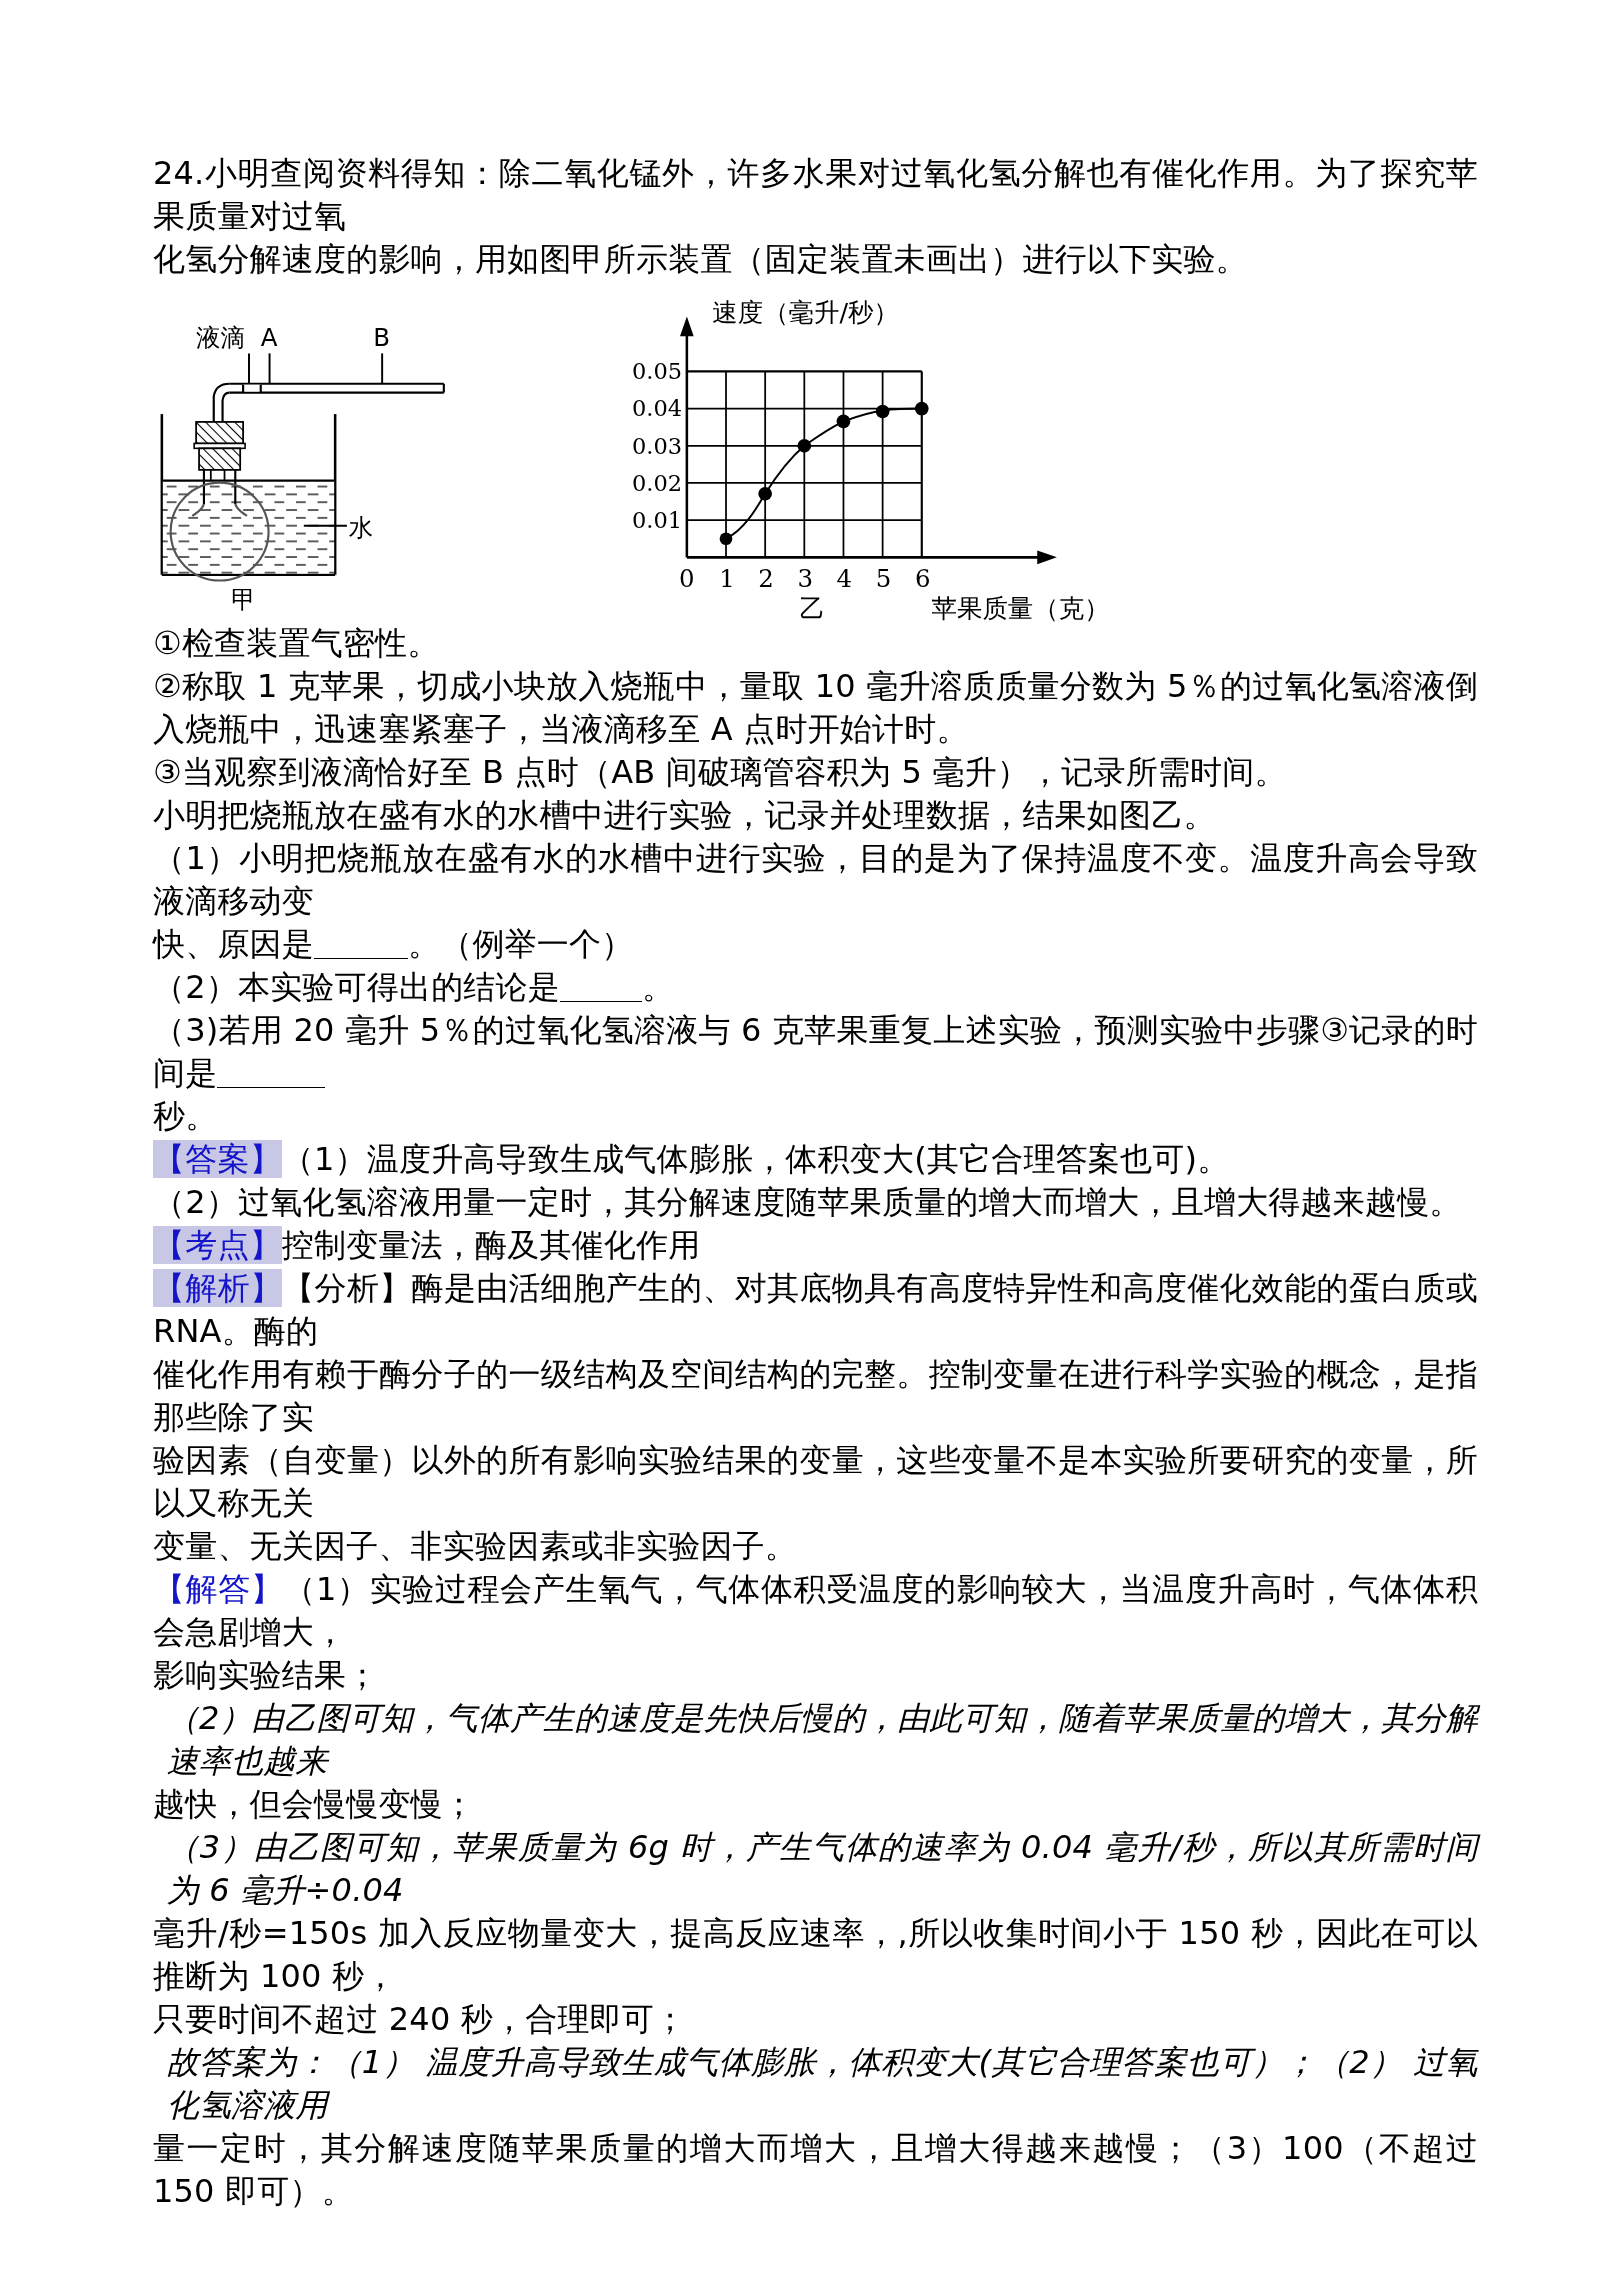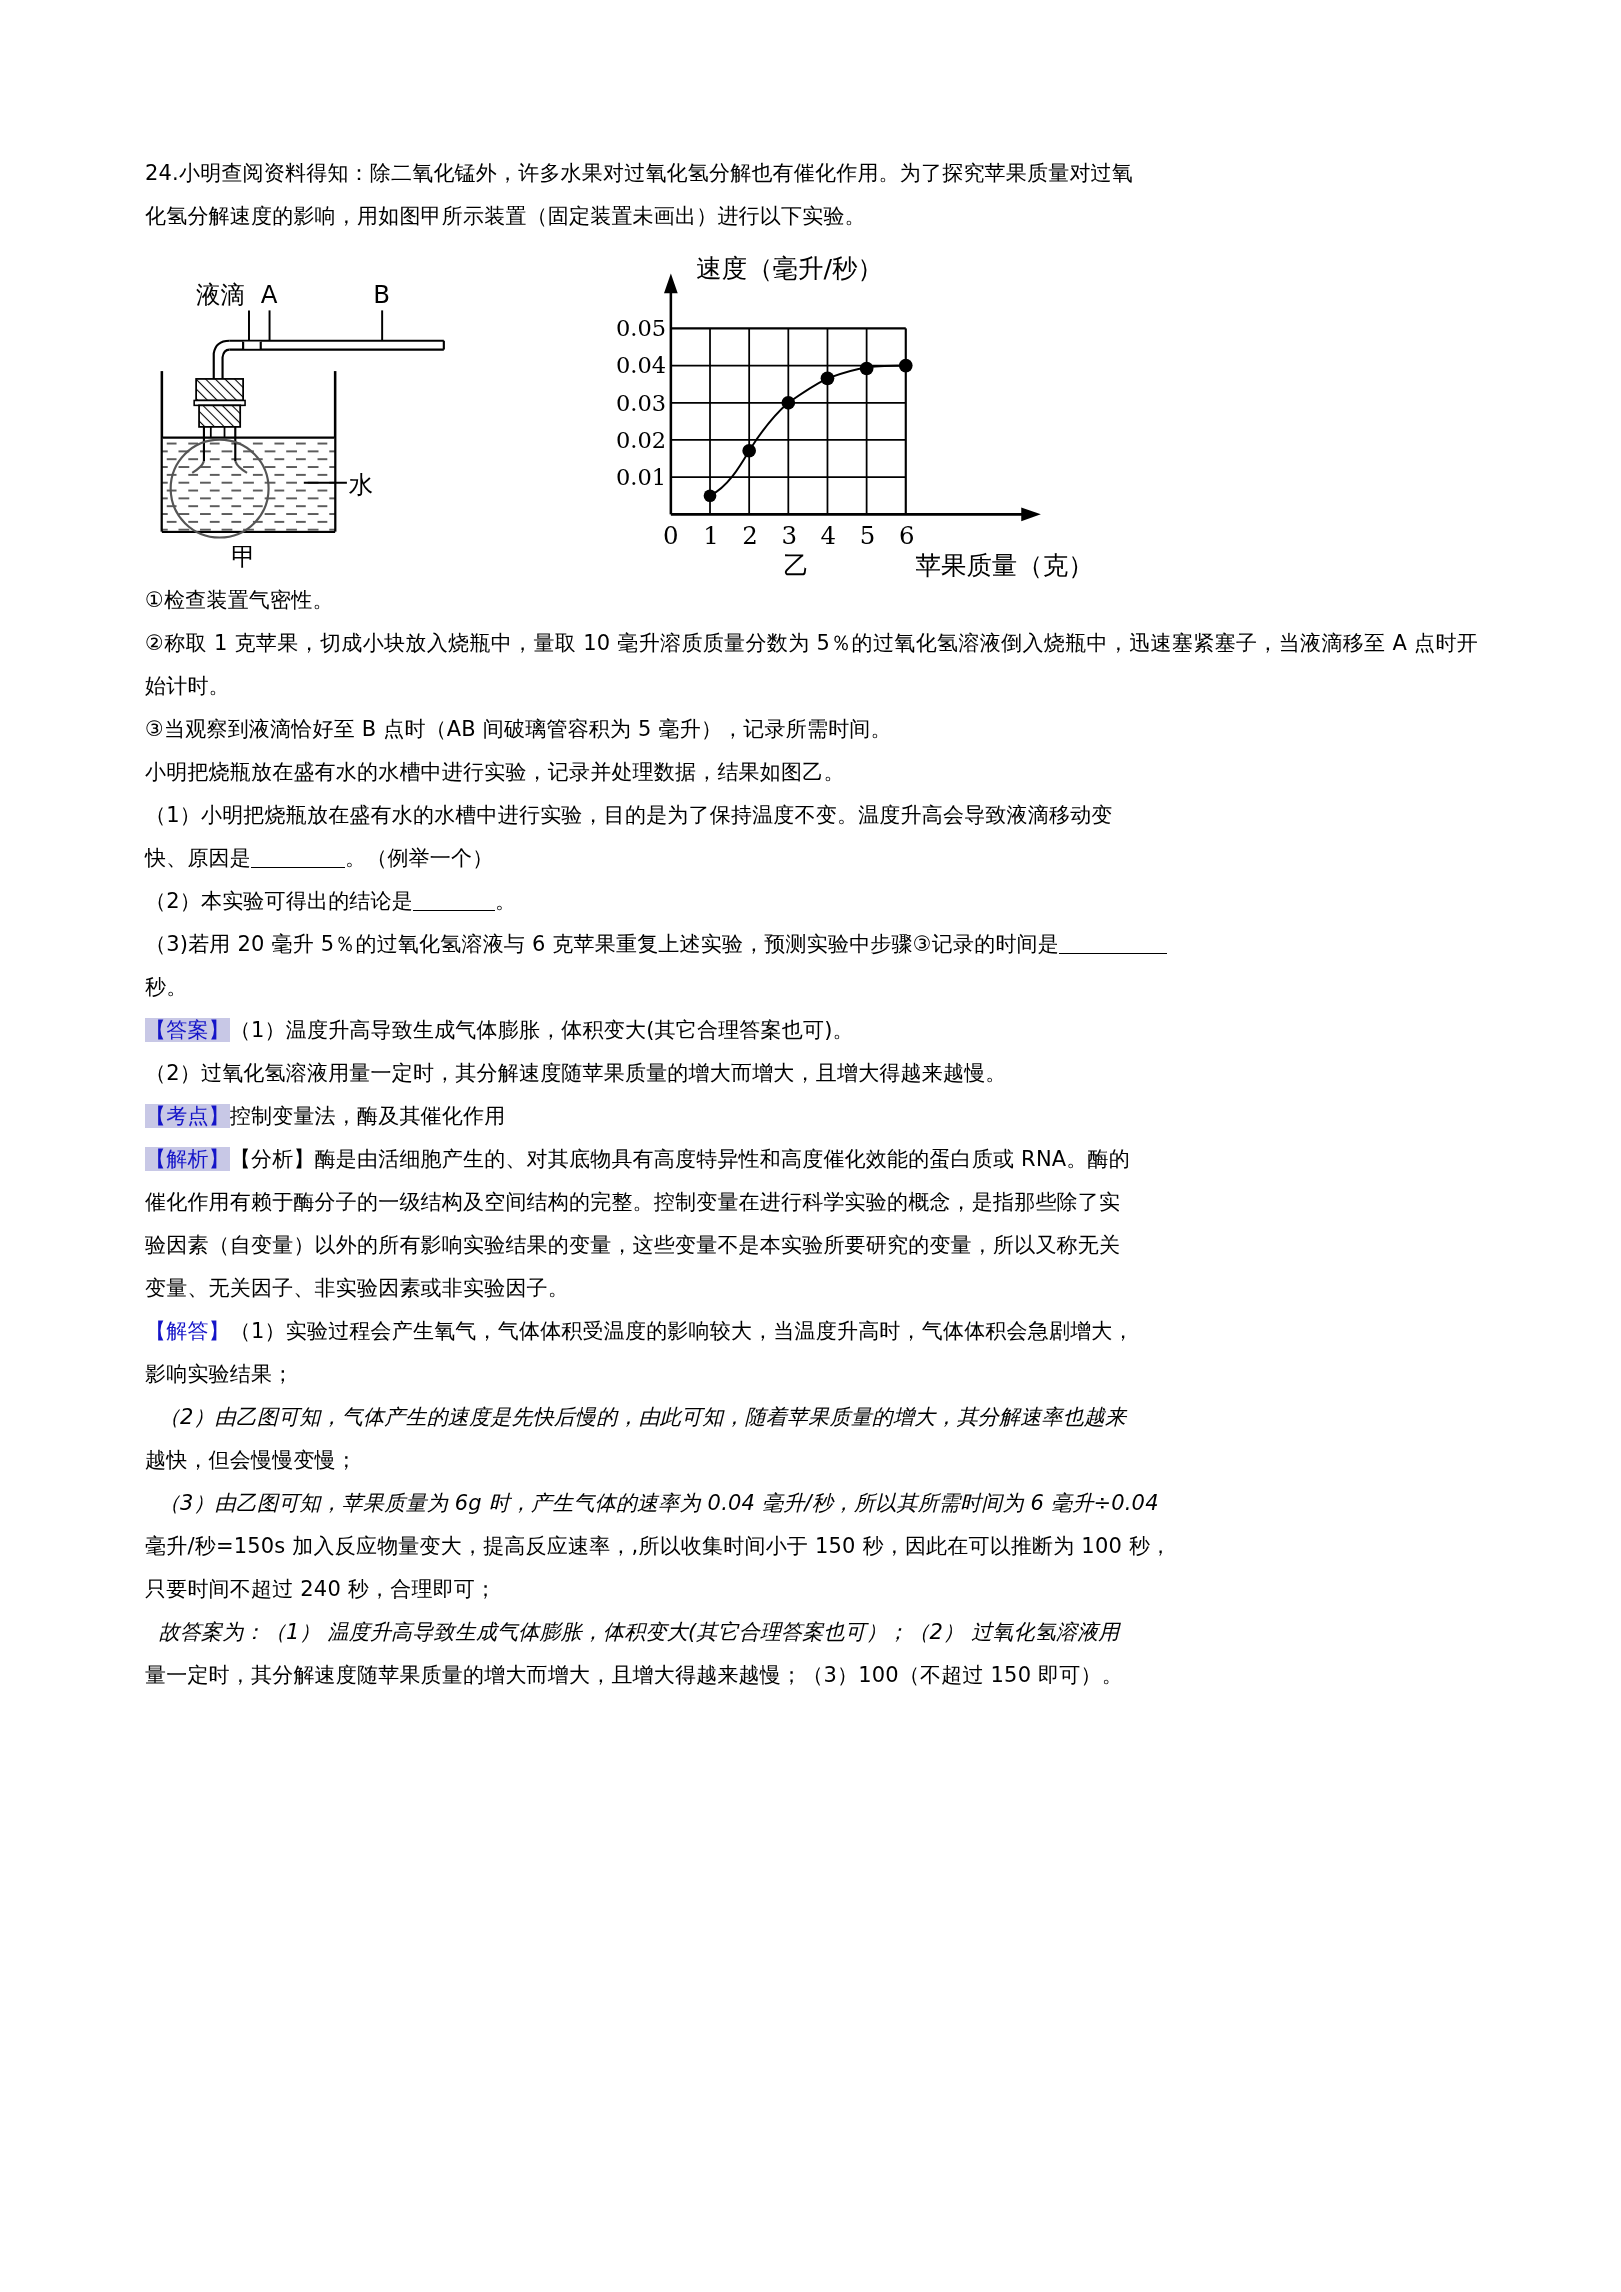--- a/index.html
+++ b/index.html
@@ -22,22 +22,22 @@
     height: 2293px;
     background: #fff;
   }
   .content {
     position: absolute;
     left: 145px;
     top: 152px;
     width: 1333px;
   }
   p.para {
-    margin: 0 0 0 0;
-    font-size: 21px;
+    margin: 0 0 0 8px;
+    font-size: 32px;
     line-height: 43px;
     text-align: justify;
     text-justify: inter-ideograph;
     letter-spacing: 0.2px;
   }
   .ind-sp { padding-left: 13.7px; font-style: italic; }
 
   
   .figure-row {
     position: relative;
@@ -47,21 +47,21 @@
   }
   .apparatus {
     position: absolute;
     left: 9.8px;
     top: 21.6px;
     width: 421px;
     height: 294px;
   }
   .chart-wrap {
     position: absolute;
-    left: 457px;
+    left: 473px;
     top: 0px;
     width: 725px;
     height: 323px;
   }
   svg { display: block; overflow: visible; }
 
   .fig-label {
     font-size: 25px;
     font-family: "DejaVu Sans", "Liberation Sans", sans-serif;
   }

